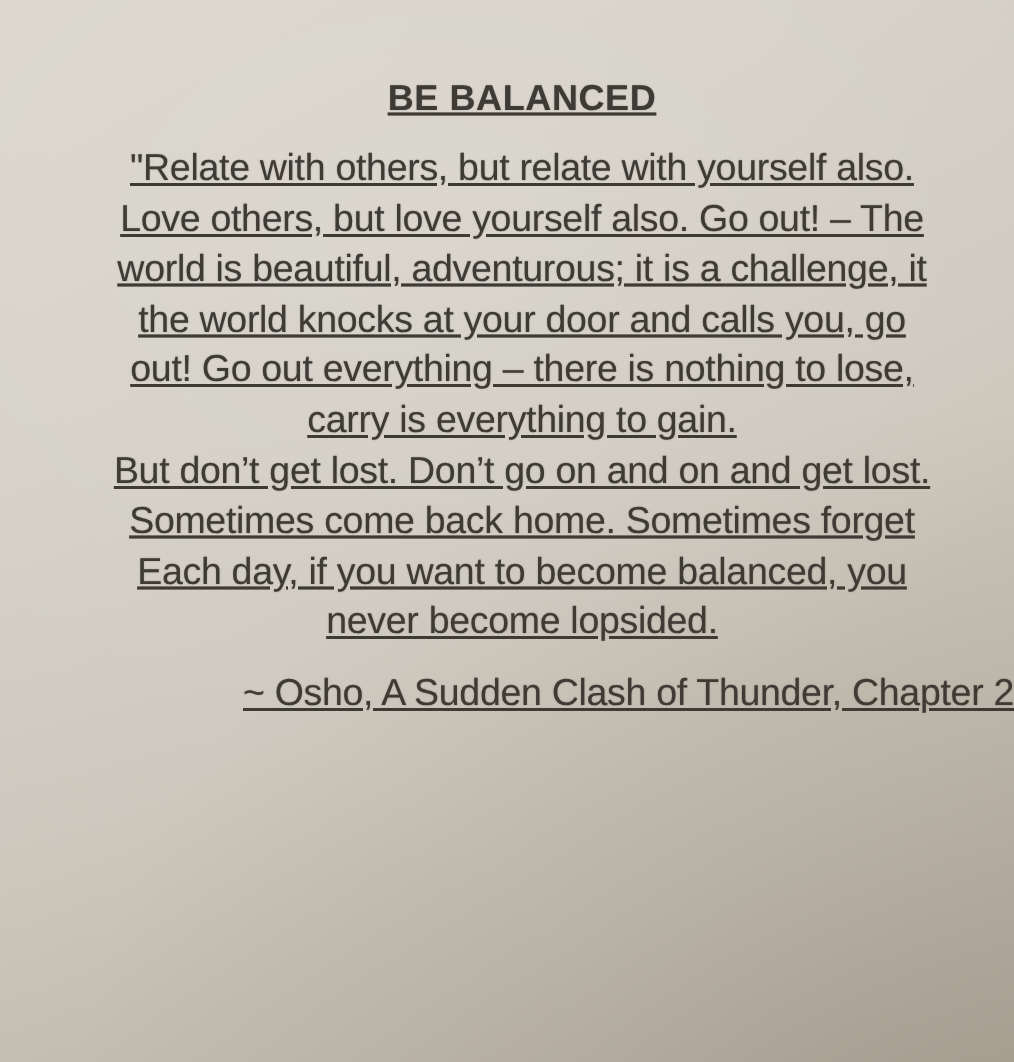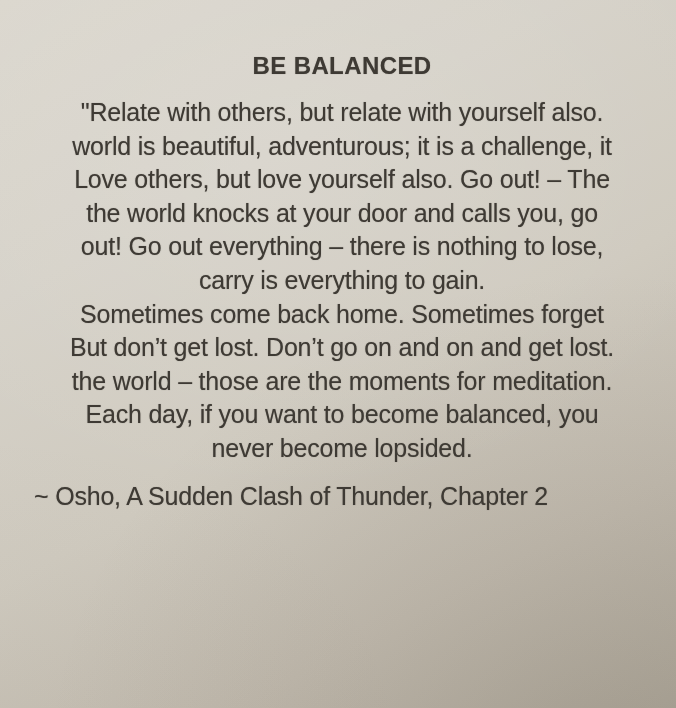--- a/index.html
+++ b/index.html
@@ -29,23 +29,24 @@
       radial-gradient(ellipse 140% 120% at 90% 110%, rgba(74,66,52,0.14) 0%, rgba(74,66,52,0) 60%),
       radial-gradient(ellipse 120% 80% at -5% 105%, rgba(120,112,98,0.06) 0%, rgba(120,112,98,0) 55%);
   }
   .page {
     position: relative;
     box-sizing: border-box;
     width: 100%;
     height: 100%;
     padding-top: 52px;
     
-    padding-left: 8px;
+    padding-left: 20px;
     color: #3e3a34;
     text-shadow: 0 0 1px rgba(62,58,52,0.45);
+    text-decoration: underline;
   }
   .title {
     text-align: center;
     font-size: 24px;
     line-height: 28px;
     font-weight: 700;
     letter-spacing: 0.4px;
     margin: 0;
   }
   .quote {
@@ -54,42 +55,41 @@
     font-size: 25px;
     line-height: 33.6px;
     letter-spacing: -0.2px;
   }
   .quote-line {
     white-space: nowrap;
   }
   .attribution {
     margin-top: 14px;
     margin-left: 26px;
-    text-align: left;
+    text-align: right;
     font-size: 25px;
     line-height: 32px;
     letter-spacing: -0.2px;
   }
 </style>
 </head>
 <body>
 
 <div class="vignette"></div>
 
 <div class="page">
   <h1 class="title">BE BALANCED</h1>
 
   <div class="quote">
     <div class="quote-line">"Relate with others, but relate with yourself also.</div>
+    <div class="quote-line">Love others, but love yourself also. Go out! – The</div>
     <div class="quote-line">world is beautiful, adventurous; it is a challenge, it</div>
-    <div class="quote-line">Love others, but love yourself also. Go out! – The</div>
     <div class="quote-line">the world knocks at your door and calls you, go</div>
     <div class="quote-line">out! Go out everything – there is nothing to lose,</div>
     <div class="quote-line">carry is everything to gain.</div>
+    <div class="quote-line">But don’t get lost. Don’t go on and on and get lost.</div>
     <div class="quote-line">Sometimes come back home. Sometimes forget</div>
-    <div class="quote-line">But don’t get lost. Don’t go on and on and get lost.</div>
-    <div class="quote-line">the world – those are the moments for meditation.</div>
     <div class="quote-line">Each day, if you want to become balanced, you</div>
     <div class="quote-line">never become lopsided.</div>
   </div>
 
   <div class="attribution">~ Osho, A Sudden Clash of Thunder, Chapter 2</div>
 </div>
 
 </body></html>

